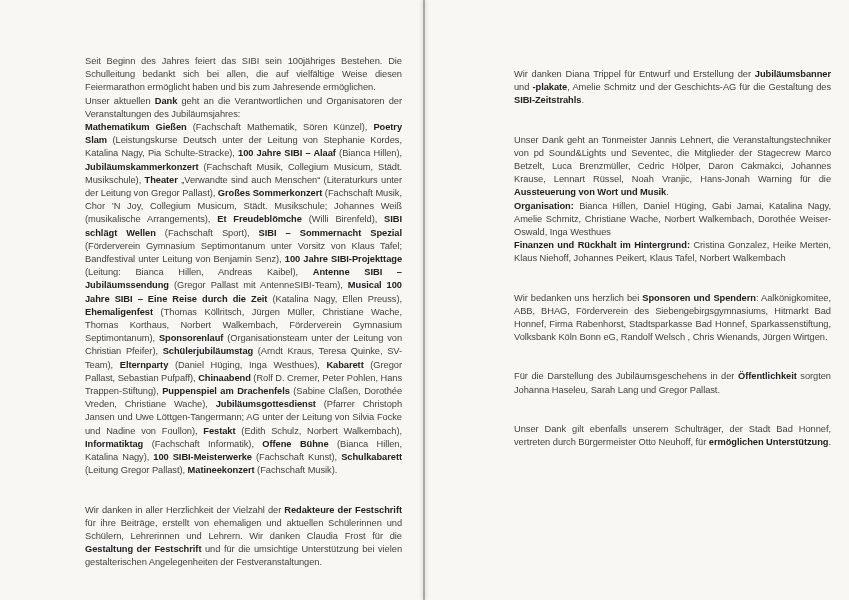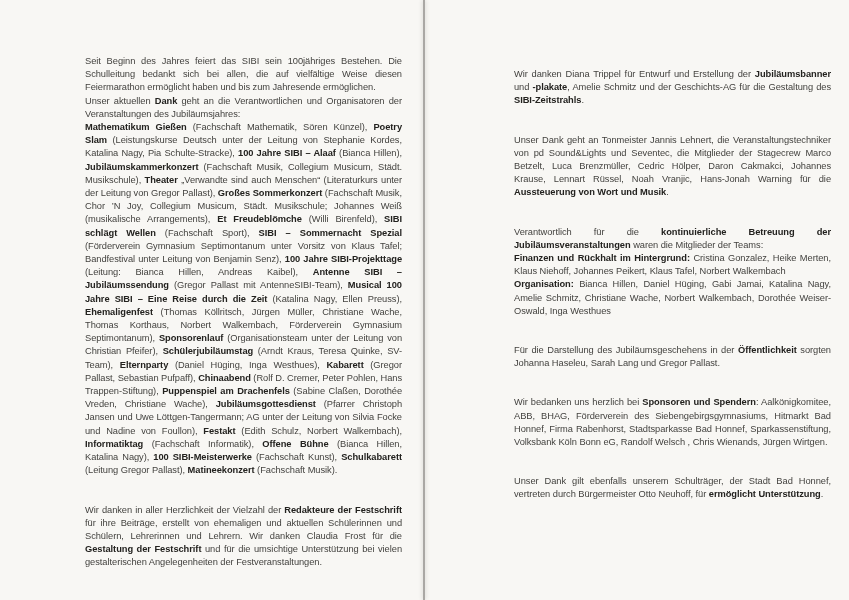--- a/index.html
+++ b/index.html
@@ -58,21 +58,20 @@
         <p class="par"><span>Unser aktuellen </span><b>Dank</b><span> geht an die Verantwortlichen und Organisatoren der Veranstaltungen des Jubiläumsjahres:</span></p>
         <p class="par"><b>Mathematikum Gießen</b><span> (Fachschaft Mathematik, Sören Künzel), </span><b>Poetry Slam</b><span> (Leistungskurse Deutsch unter der Leitung von Stephanie Kordes, Katalina Nagy, Pia Schulte-Stracke), </span><b>100 Jahre SIBI – Alaaf</b><span> (Bianca Hillen), </span><b>Jubiläumskammerkonzert</b><span> (Fachschaft Musik, Collegium Musicum, Städt. Musikschule), </span><b>Theater</b><span> „Verwandte sind auch Menschen“ (Literaturkurs unter der Leitung von Gregor Pallast), </span><b>Großes Sommerkonzert</b><span> (Fachschaft Musik, Chor ’N Joy, Collegium Musicum, Städt. Musikschule; Johannes Weiß (musikalische Arrangements), </span><b>Et Freudeblömche</b><span> (Willi Birenfeld), </span><b>SIBI schlägt Wellen</b><span> (Fachschaft Sport), </span><b>SIBI – Sommernacht Spezial</b><span> (Förderverein Gymnasium Septimontanum unter Vorsitz von Klaus Tafel; Bandfestival unter Leitung von Benjamin Senz), </span><b>100 Jahre SIBI-Projekttage</b><span> (Leitung: Bianca Hillen, Andreas Kaibel), </span><b>Antenne SIBI – Jubiläumssendung</b><span> (Gregor Pallast mit AntenneSIBI-Team), </span><b>Musical 100 Jahre SIBI – Eine Reise durch die Zeit</b><span> (Katalina Nagy, Ellen Preuss), </span><b>Ehemaligenfest</b><span> (Thomas Köllritsch, Jürgen Müller, Christiane Wache, Thomas Korthaus, Norbert Walkembach, Förderverein Gymnasium Septimontanum), </span><b>Sponsorenlauf</b><span> (Organisationsteam unter der Leitung von Christian Pfeifer), </span><b>Schülerjubiläumstag</b><span> (Arndt Kraus, Teresa Quinke, SV-Team), </span><b>Elternparty</b><span> (Daniel Hüging, Inga Westhues), </span><b>Kabarett</b><span> (Gregor Pallast, Sebastian Pufpaff), </span><b>Chinaabend</b><span> (Rolf D. Cremer, Peter Pohlen, Hans Trappen-Stiftung), </span><b>Puppenspiel am Drachenfels</b><span> (Sabine Claßen, Dorothée Vreden, Christiane Wache), </span><b>Jubiläumsgottesdienst</b><span> (Pfarrer Christoph Jansen und Uwe Löttgen-Tangermann; AG unter der Leitung von Silvia Focke und Nadine von Foullon), </span><b>Festakt</b><span> (Edith Schulz, Norbert Walkembach), </span><b>Informatiktag</b><span> (Fachschaft Informatik), </span><b>Offene Bühne</b><span> (Bianca Hillen, Katalina Nagy), </span><b>100 SIBI-Meisterwerke</b><span> (Fachschaft Kunst), </span><b>Schulkabarett</b><span> (Leitung Gregor Pallast), </span><b>Matineekonzert</b><span> (Fachschaft Musik).</span></p>
         <p class="par spaced"><span>Wir danken in aller Herzlichkeit der Vielzahl der </span><b>Redakteure der Festschrift</b><span> für ihre Beiträge, erstellt von ehemaligen und aktuellen Schülerinnen und Schülern, Lehrerinnen und Lehrern. Wir danken Claudia Frost für die </span><b>Gestaltung der Festschrift</b><span> und für die umsichtige Unterstützung bei vielen gestalterischen Angelegenheiten der Festveranstaltungen.</span></p>
       </div>
   </div>
   <div class="fold"></div>
   <div class="page page-right">
     <div class="text-block text-block-right">
         <p class="par"><span>Wir danken Diana Trippel für Entwurf und Erstellung der </span><b>Jubiläumsbanner</b><span> und </span><b>-plakate</b><span>, Amelie Schmitz und der Geschichts-AG für die Gestaltung des </span><b>SIBI-Zeitstrahls</b><span>.</span></p>
         <p class="par spaced"><span>Unser Dank geht an Tonmeister Jannis Lehnert, die Veranstaltungstechniker von pd Sound&amp;Lights und Seventec, die Mitglieder der Stagecrew Marco Betzelt, Luca Brenzmüller, Cedric Hölper, Daron Cakmakci, Johannes Krause, Lennart Rüssel, Noah Vranjic, Hans-Jonah Warning für die </span><b>Aussteuerung von Wort und Musik</b><span>.</span></p>
-        <p class="par spaced"><span>Verantwortlich für die </span><b>kontinuierliche Betreuung der Jubiläumsveranstaltungen</b><span> waren die Mitglieder der Teams:</span></p>
+        <p class="par"><b>Organisation:</b><span> Bianca Hillen, Daniel Hüging, Gabi Jamai, Katalina Nagy, Amelie Schmitz, Christiane Wache, Norbert Walkembach, Dorothée Weiser-Oswald, Inga Westhues</span></p>
         <p class="par"><b>Finanzen und Rückhalt im Hintergrund:</b><span> Cristina Gonzalez, Heike Merten, Klaus Niehoff, Johannes Peikert, Klaus Tafel, Norbert Walkembach</span></p>
-        <p class="par"><b>Organisation:</b><span> Bianca Hillen, Daniel Hüging, Gabi Jamai, Katalina Nagy, Amelie Schmitz, Christiane Wache, Norbert Walkembach, Dorothée Weiser-Oswald, Inga Westhues</span></p>
+        <p class="par spaced"><span>Wir bedanken uns herzlich bei </span><b>Sponsoren und Spendern</b><span>: Aalkönigkomitee, ABB, BHAG, Förderverein des Siebengebirgsgymnasiums, Hitmarkt Bad Honnef, Firma Rabenhorst, Stadtsparkasse Bad Honnef, Sparkassenstiftung, Volksbank Köln Bonn eG, Randolf Welsch , Chris Wienands, Jürgen Wirtgen.</span></p>
         <p class="par spaced"><span>Für die Darstellung des Jubiläumsgeschehens in der </span><b>Öffentlichkeit</b><span> sorgten Johanna Haseleu, Sarah Lang und Gregor Pallast.</span></p>
-        <p class="par spaced"><span>Wir bedanken uns herzlich bei </span><b>Sponsoren und Spendern</b><span>: Aalkönigkomitee, ABB, BHAG, Förderverein des Siebengebirgsgymnasiums, Hitmarkt Bad Honnef, Firma Rabenhorst, Stadtsparkasse Bad Honnef, Sparkassenstiftung, Volksbank Köln Bonn eG, Randolf Welsch , Chris Wienands, Jürgen Wirtgen.</span></p>
-        <p class="par spaced"><span>Unser Dank gilt ebenfalls unserem Schulträger, der Stadt Bad Honnef, vertreten durch Bürgermeister Otto Neuhoff, für </span><b>ermöglicht Unterstützung</b><span>.</span></p>
+        <p class="par spaced"><span>Unser Dank gilt ebenfalls unserem Schulträger, der Stadt Bad Honnef, vertreten durch Bürgermeister Otto Neuhoff, für </span><b>ermöglichen Unterstützung</b><span>.</span></p>
       </div>
   </div>
 </div>
 
 </body></html>

